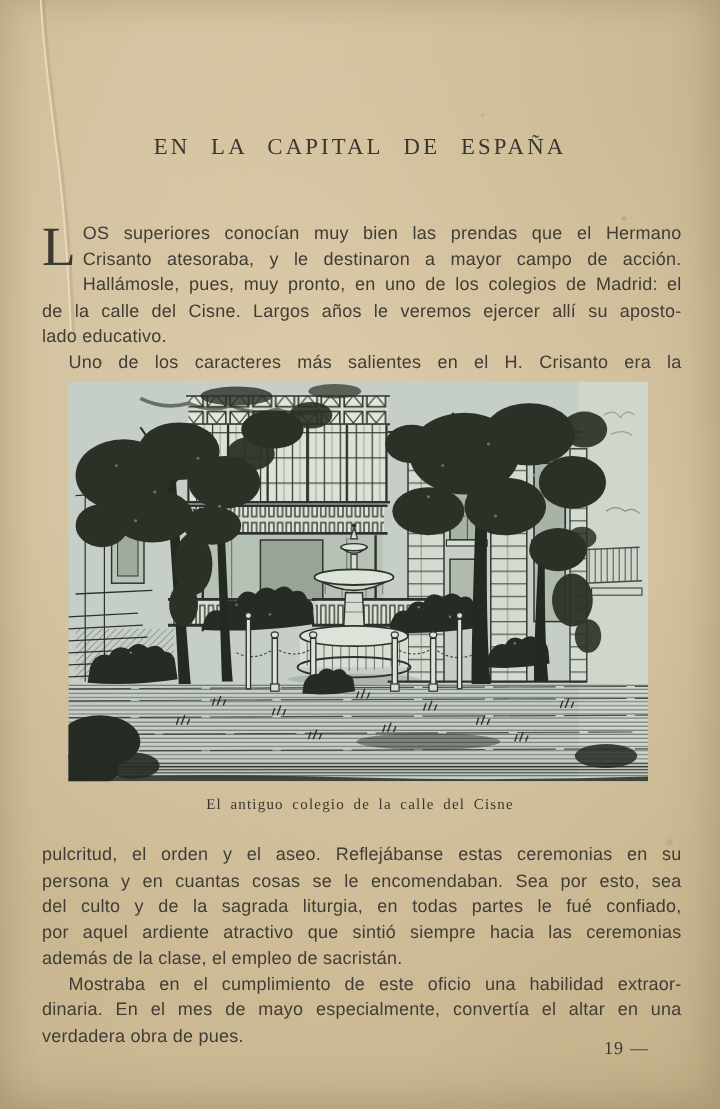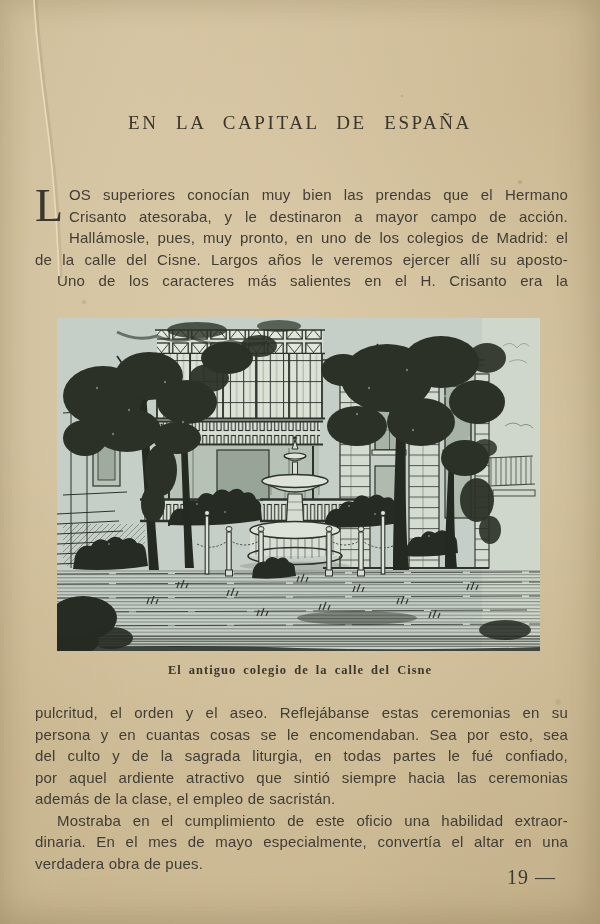--- a/index.html
+++ b/index.html
@@ -31,27 +31,27 @@
   .tline.endl{text-align-last:left;}
   .tline.ind{text-indent:22px;}
   .dropcap{
     float:left;width:27px;height:43px;margin:2px 7px 0 0;
     font-family:"Liberation Serif","DejaVu Serif",serif;
     font-size:46px;line-height:40px;color:#3b382f;
   }
   .plate{position:absolute;left:57px;top:318px;width:483px;height:333px;margin:0;}
   .caption{
     position:absolute;top:663px;left:0;right:0;text-align:center;
-    font-family:"Liberation Serif","DejaVu Serif",serif;font-weight:bold;
+    font-family:"Liberation Serif","DejaVu Serif",serif;font-weight:normal;
     font-size:12.5px;letter-spacing:1px;word-spacing:3px;color:#3a372e;
   }
   .pagenum{
-    position:absolute;top:866px;right:44px;
+    position:absolute;top:866px;right:59px;
     font-family:"Liberation Serif","DejaVu Serif",serif;
-    font-size:20px;color:#3c392f;letter-spacing:1px;
+    font-size:15px;color:#3c392f;letter-spacing:1px;
   }
 </style>
 </head>
 <body>
 
 <div class="page">
 
   <svg class="crease" width="140" height="300" viewBox="0 0 140 300">
     <path d="M36,0 C38,42 45,92 51,140 C56,182 59,222 61,278" fill="none" stroke="rgba(90,75,50,0.12)" stroke-width="3"></path>
     <path d="M34,0 C36,42 43,92 49,140 C54,182 57,222 59,276" fill="none" stroke="#eadcba" stroke-width="1.7" opacity="0.9"></path>
@@ -60,20 +60,21 @@
   <div class="title">EN LA CAPITAL DE ESPAÑA</div>
 
   <div class="block upper">
     <div class="para">
       <span class="dropcap">L</span>
       <div class="linewrap">
           <div class="tline">OS superiores conocían muy bien las prendas que el Hermano</div>
           <div class="tline">Crisanto atesoraba, y le destinaron a mayor campo de acción.</div>
           <div class="tline">Hallámosle, pues, muy pronto, en uno de los colegios de Madrid: el</div>
           <div class="tline">de la calle del Cisne. Largos años le veremos ejercer allí su aposto-</div>
+          <div class="tline endl">lado educativo.</div>
         </div>
     </div>
     <div class="para">
       <div class="linewrap">
           <div class="tline ind">Uno de los caracteres más salientes en el H. Crisanto era la</div>
         </div>
     </div>
   </div>
 
   <figure class="plate">

